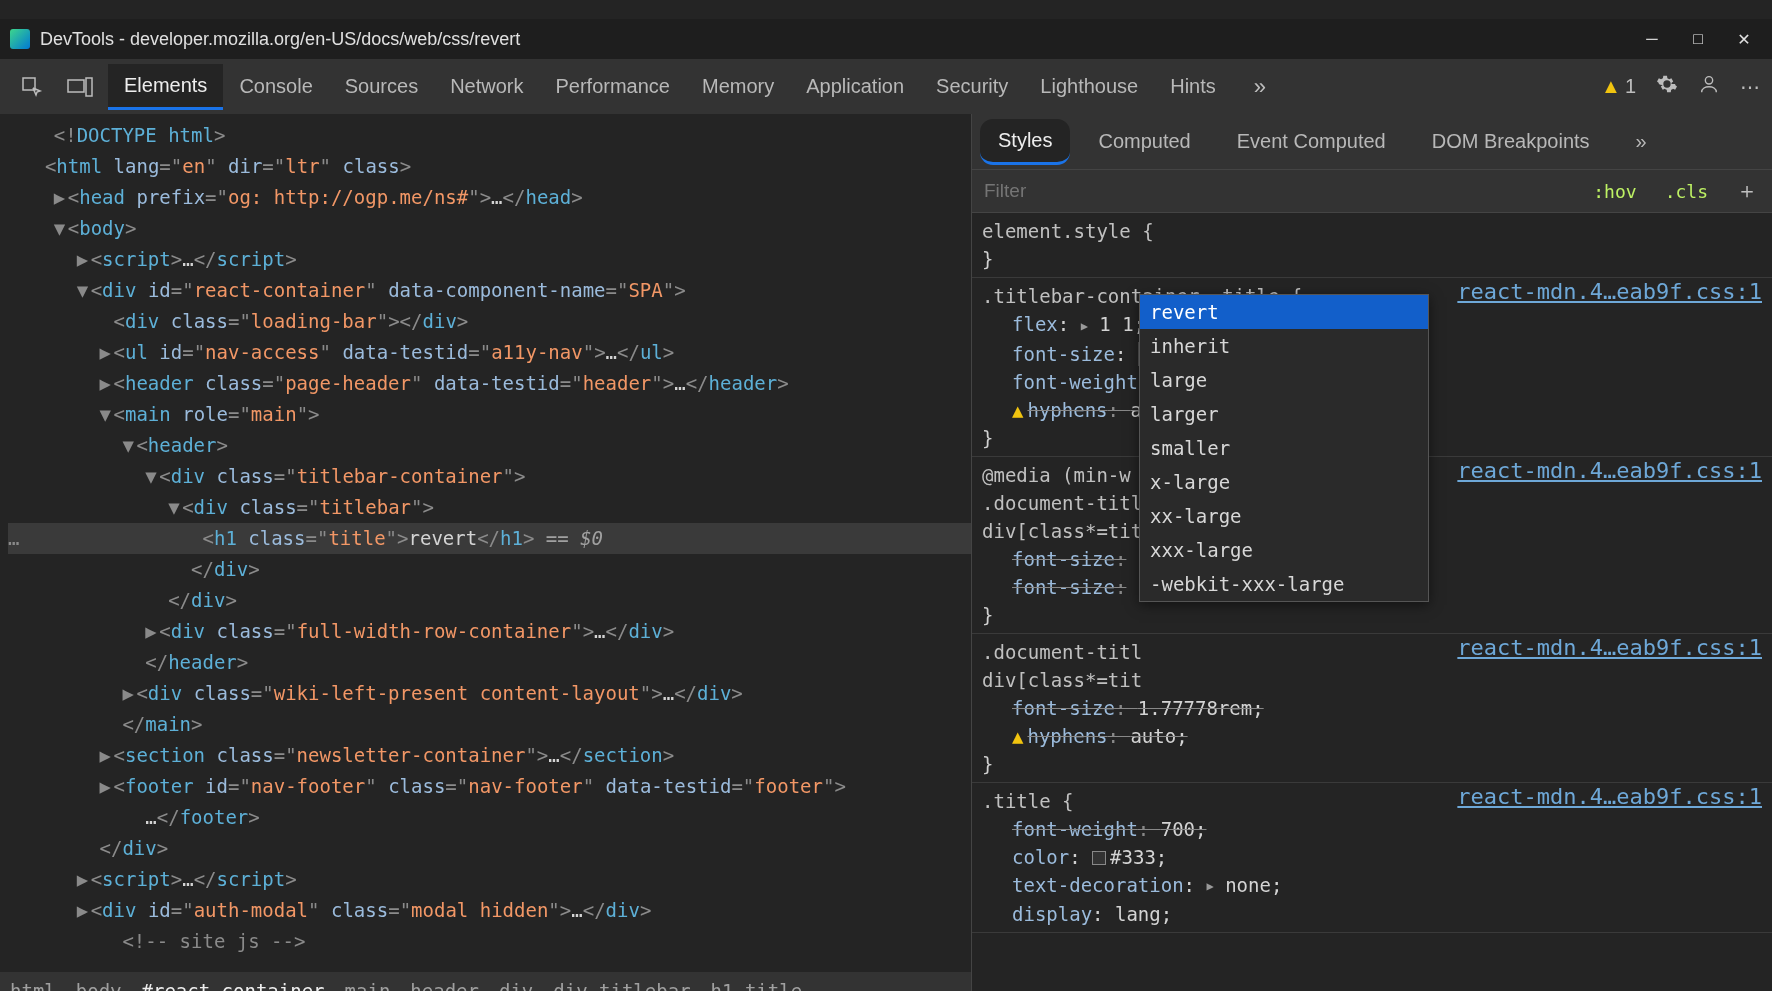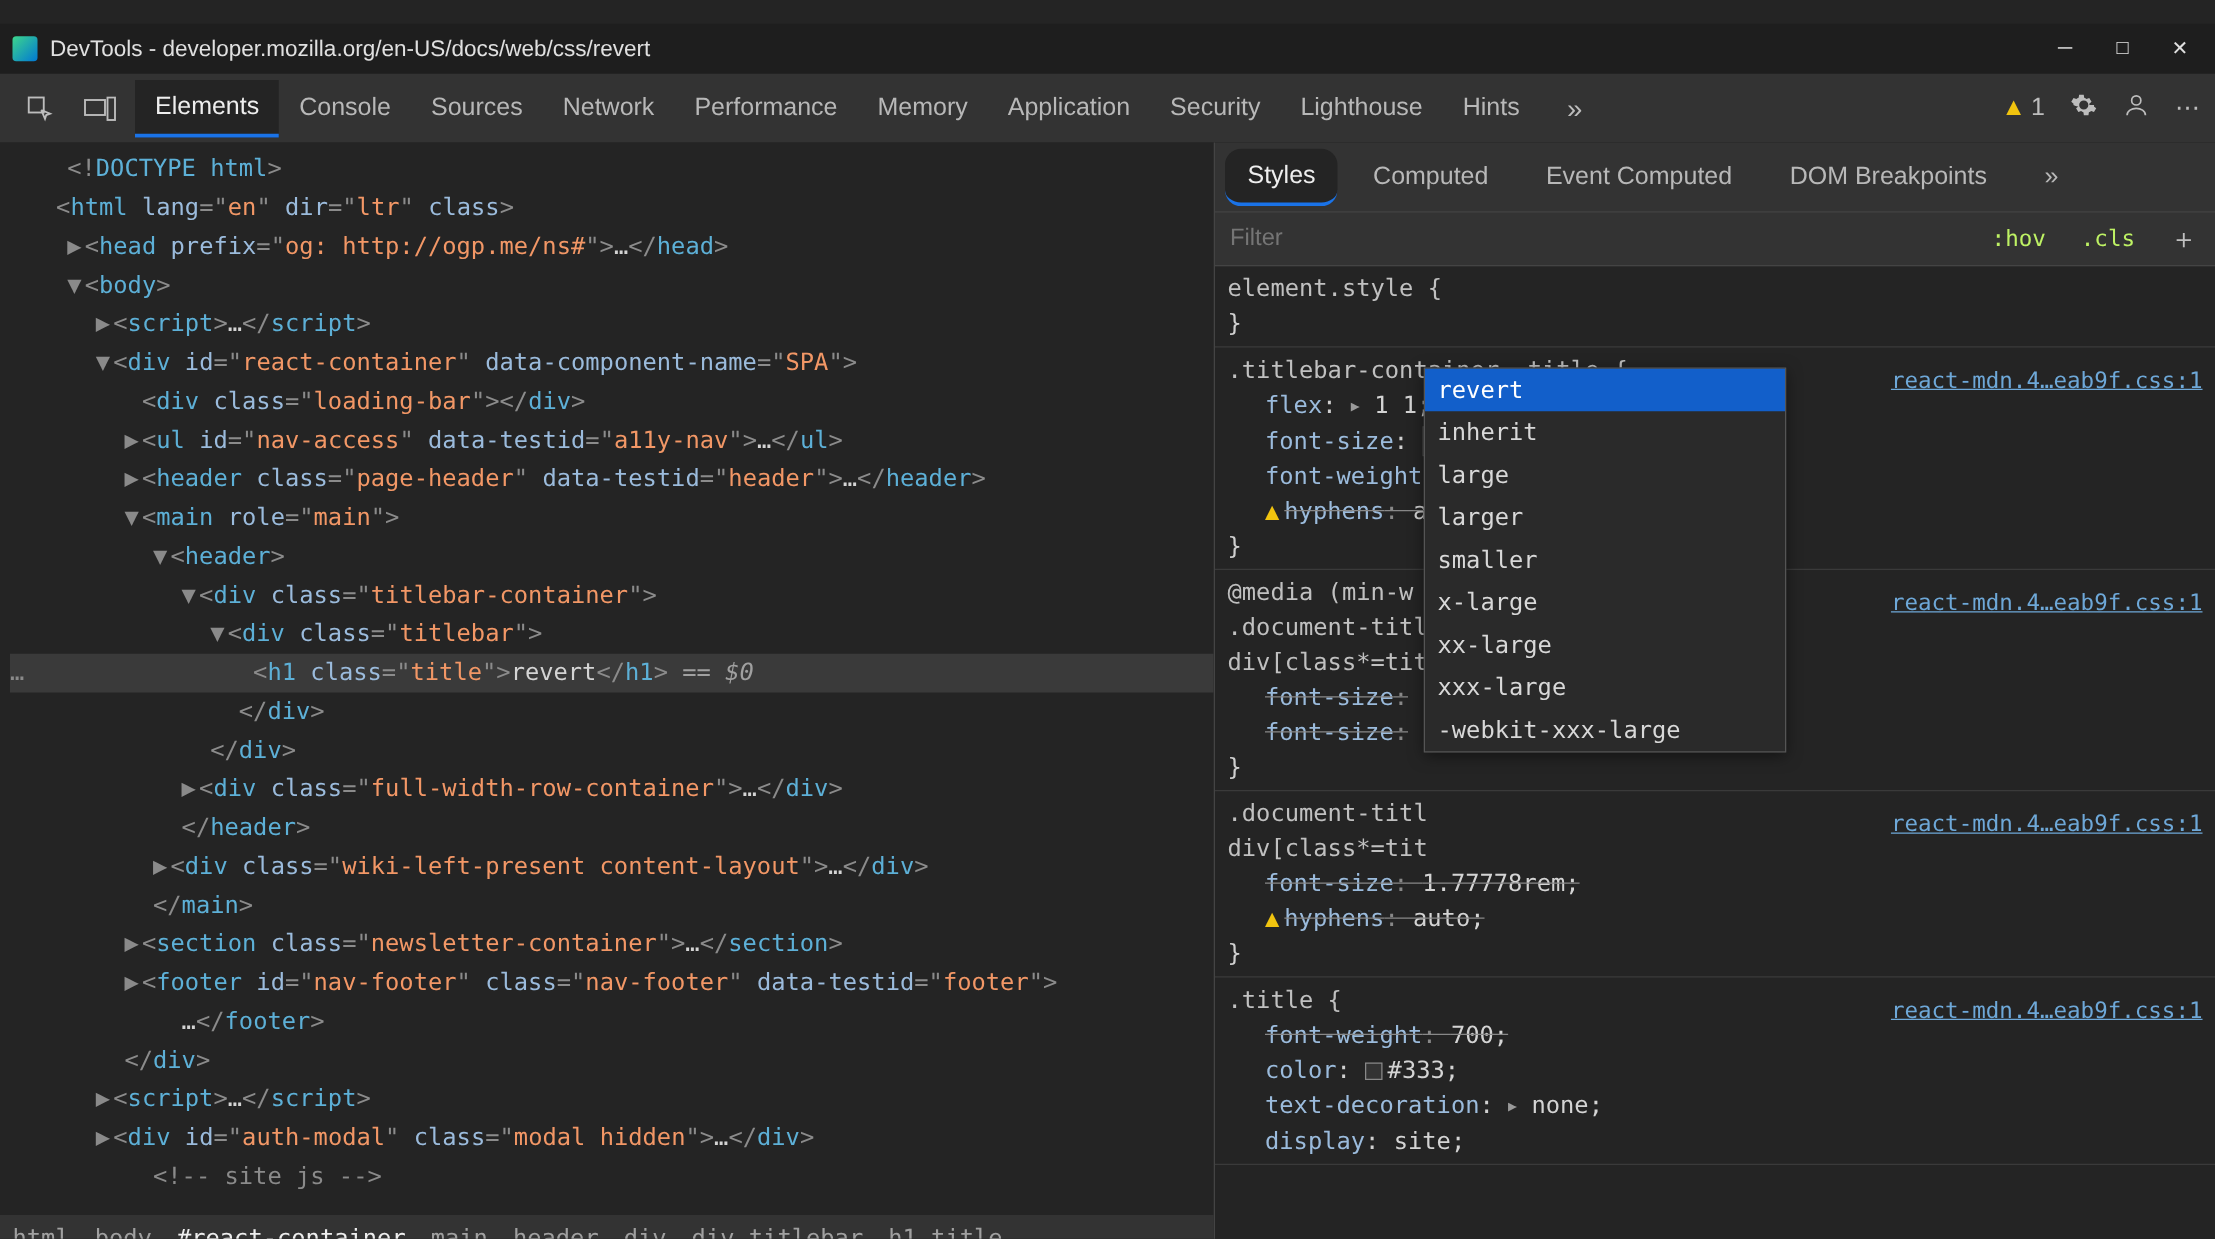--- a/index.html
+++ b/index.html
@@ -64,21 +64,21 @@
 .filter-input { flex:1; background:transparent; border:none; color:#fca5a5; padding:0 12px; font-size:19px; outline:none;}
 .filter-btn { padding:0 14px; color:#bef264; font-size:18px; font-family:Consolas,monospace; }
 .plus-btn { padding:0 14px; color:#c0c0c0; font-size:22px;}
 .styles-body { flex:1; overflow:auto; font-family:Consolas,monospace; font-size:19px; line-height:28px; }
 .rule-block { border-bottom:1px solid #3a3a3a; padding:4px 10px; position:relative;}
 .selector { color:#c0c0c0;}
 .prop-line { padding-left:30px;}
 .prop-name { color:#9bbbdc;}
 .prop-val { color:#d4d4d4;}
 .struck { text-decoration: line-through; color:#888;}
-.src-link { position:absolute; right:10px; top:13px; color:#6ea8d8; text-decoration:underline; font-size:18px;}
+.src-link { position:absolute; right:10px; top:0; color:#6ea8d8; text-decoration:underline; font-size:22px;}
 .warn-icon { color:#f1c40f; margin-right:4px;}
 .editing-input { background:#1e1e1e; border:1px solid #555; color:#fff; font-family:Consolas,monospace; font-size:19px; padding:0 4px;}
 .autocomplete {
   position:absolute; background:#2a2a2a; border:1px solid #555;
   font-family:Consolas,monospace; font-size:19px; line-height:34px;
   min-width:290px; z-index:100; box-shadow:0 3px 12px rgba(0,0,0,0.5);
 }
 .autocomplete .opt { padding:0 10px; color:#d8d8d8;}
 .autocomplete .opt.selected { background:#125fca; color:#fff;}
 .swatch { display:inline-block; width:14px; height:14px; border:1px solid #888; vertical-align:middle; background:#333; margin-right:4px;}
@@ -229,21 +229,21 @@
           <div class="prop-line"><span class="struck"><span class="prop-name">font-size</span>: <span class="prop-val">1.77778rem;</span></span></div>
           <div class="prop-line"><span class="warn-icon">▲</span><span class="struck"><span class="prop-name">hyphens</span>: <span class="prop-val">auto;</span></span></div>
           <div>}</div>
         </div>
         <div class="rule-block">
           <a class="src-link">react-mdn.4…eab9f.css:1</a>
           <div class="selector">.title {</div>
           <div class="prop-line"><span class="struck"><span class="prop-name">font-weight</span>: <span class="prop-val">700;</span></span></div>
           <div class="prop-line"><span class=""><span class="prop-name">color</span>: <span class="swatch"></span><span class="prop-val">#333;</span></span></div>
           <div class="prop-line"><span class=""><span class="prop-name">text-decoration</span>: <span class="tri">▶</span> <span class="prop-val">none;</span></span></div>
-          <div class="prop-line"><span class=""><span class="prop-name">display</span>: <span class="prop-val">site;</span></span></div>
+          <div class="prop-line"><span class=""><span class="prop-name">display</span>: <span class="prop-val">lang;</span></span></div>
         </div>
       </div>
     <div class="autocomplete" id="autocomplete" style="top: 180px; left: 167px;">
         <div class="opt selected">revert</div>
         <div class="opt">inherit</div>
         <div class="opt">large</div>
         <div class="opt">larger</div>
         <div class="opt">smaller</div>
         <div class="opt">x-large</div>
         <div class="opt">xx-large</div>

